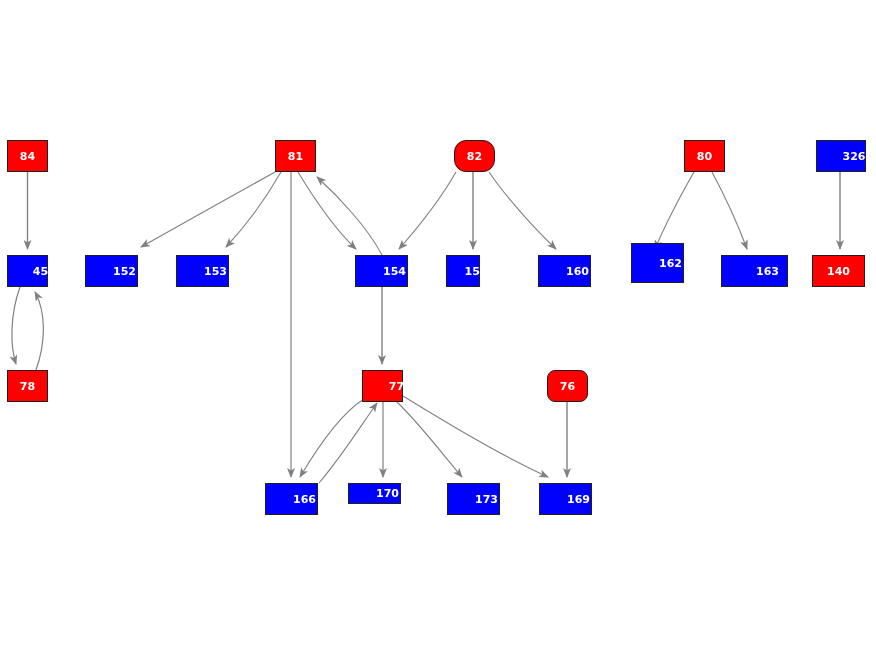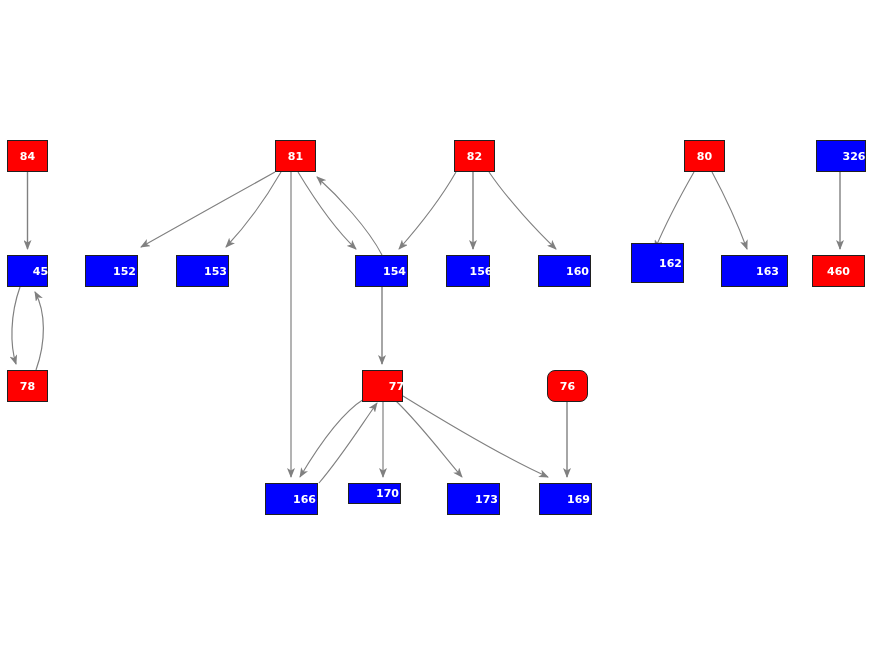--- a/index.html
+++ b/index.html
@@ -90,32 +90,32 @@
     <path d="M396,401 C420,424 444,456 462,477" fill="none" stroke="#808080" stroke-width="1.1" marker-end="url(#arrowhead)"></path>
 
     <path d="M403,396 C450,425 510,460 548,477" fill="none" stroke="#808080" stroke-width="1.1" marker-end="url(#arrowhead)"></path>
 
     <path d="M567,402 L567,477" fill="none" stroke="#808080" stroke-width="1.4" marker-end="url(#arrowhead)"></path>
   </svg>
 
   <div id="node-layer">
       <div class="graph-node node-red" style="left: 7px; top: 140px; width: 41px; height: 32px;">84</div>
       <div class="graph-node node-red" style="left: 275px; top: 140px; width: 41px; height: 32px;">81</div>
-      <div class="graph-node node-red" style="left: 454px; top: 140px; width: 41px; height: 32px;">82</div>
+      <div class="graph-node node-red" style="left: 454px; top: 140px; width: 41px; height: 32px; border-radius: 12px;">82</div>
       <div class="graph-node node-red" style="left: 684px; top: 140px; width: 41px; height: 32px;">80</div>
       <div class="graph-node node-blue" style="left: 816px; top: 140px; width: 50px; height: 32px;">326</div>
       <div class="graph-node node-blue" style="left: 7px; top: 255px; width: 41px; height: 32px;">45</div>
       <div class="graph-node node-blue" style="left: 85px; top: 255px; width: 53px; height: 32px;">152</div>
       <div class="graph-node node-blue" style="left: 176px; top: 255px; width: 53px; height: 32px;">153</div>
       <div class="graph-node node-blue" style="left: 355px; top: 255px; width: 53px; height: 32px;">154</div>
-      <div class="graph-node node-blue" style="left: 446px; top: 255px; width: 44px; height: 32px;">156</div>
+      <div class="graph-node node-blue" style="left: 446px; top: 255px; width: 34px; height: 32px;">156</div>
       <div class="graph-node node-blue" style="left: 538px; top: 255px; width: 53px; height: 32px;">160</div>
       <div class="graph-node node-blue" style="left: 631px; top: 243px; width: 53px; height: 40px;">162</div>
       <div class="graph-node node-blue" style="left: 721px; top: 255px; width: 67px; height: 32px;">163</div>
-      <div class="graph-node node-red" style="left: 812px; top: 255px; width: 53px; height: 32px;">460</div>
+      <div class="graph-node node-red" style="left: 812px; top: 255px; width: 53px; height: 32px;">140</div>
       <div class="graph-node node-red" style="left: 7px; top: 370px; width: 41px; height: 32px;">78</div>
       <div class="graph-node node-red" style="left: 362px; top: 370px; width: 41px; height: 32px; padding-left: 28px;">77</div>
       <div class="graph-node node-red" style="left: 547px; top: 370px; width: 41px; height: 32px; border-radius: 8px;">76</div>
       <div class="graph-node node-blue" style="left: 265px; top: 483px; width: 53px; height: 32px;">166</div>
       <div class="graph-node node-blue" style="left: 348px; top: 483px; width: 53px; height: 21px;">170</div>
       <div class="graph-node node-blue" style="left: 447px; top: 483px; width: 53px; height: 32px;">173</div>
       <div class="graph-node node-blue" style="left: 539px; top: 483px; width: 53px; height: 32px;">169</div>
     </div>
 </div>
 

